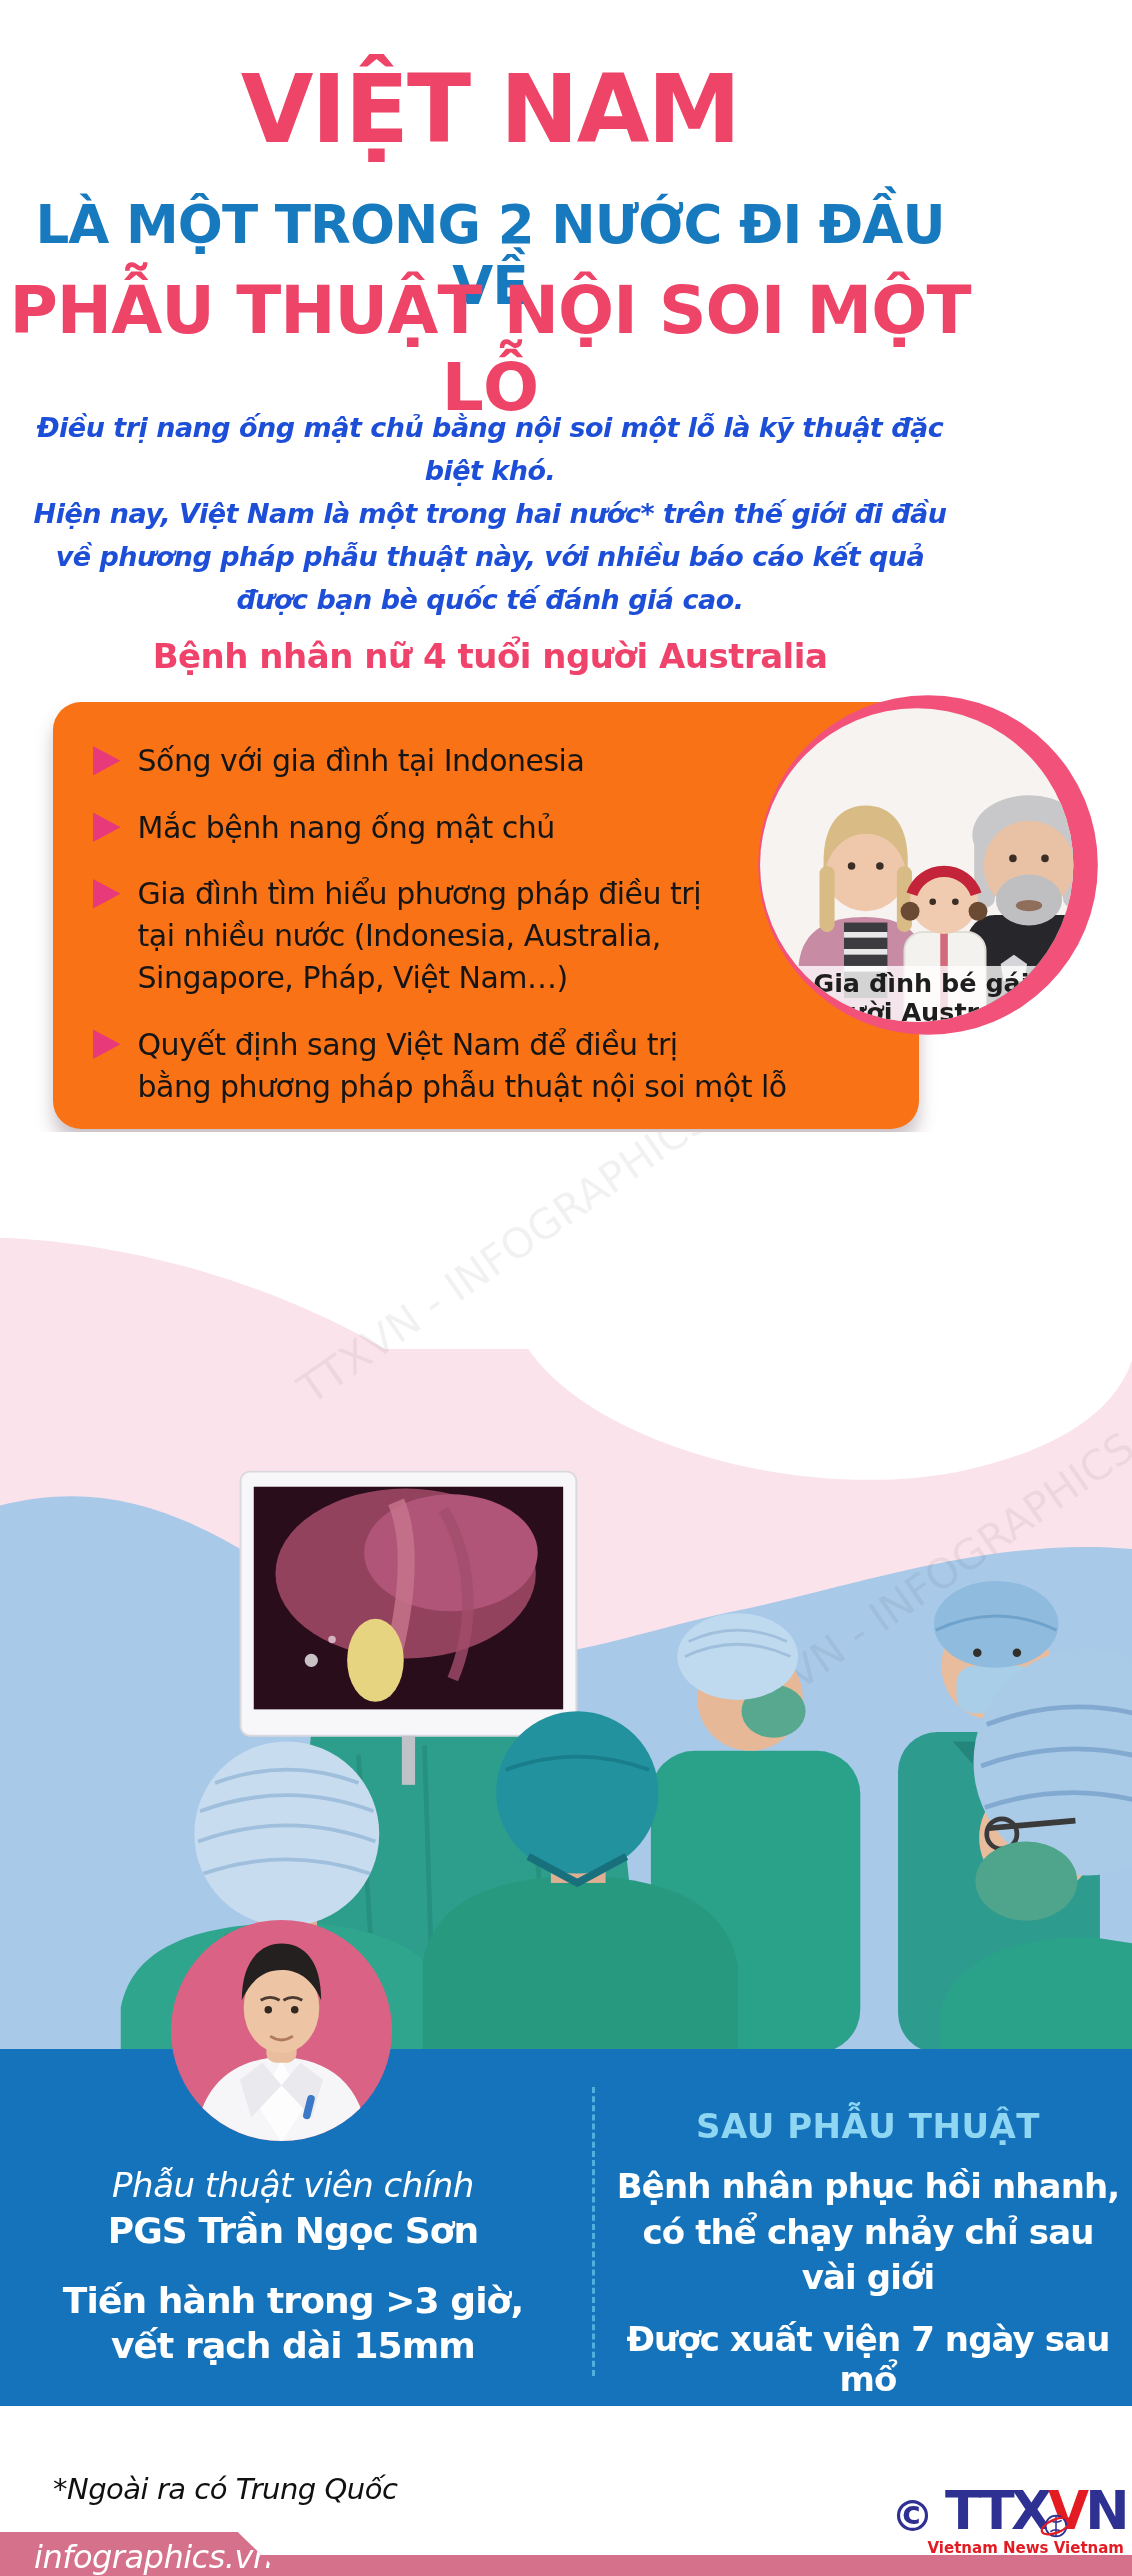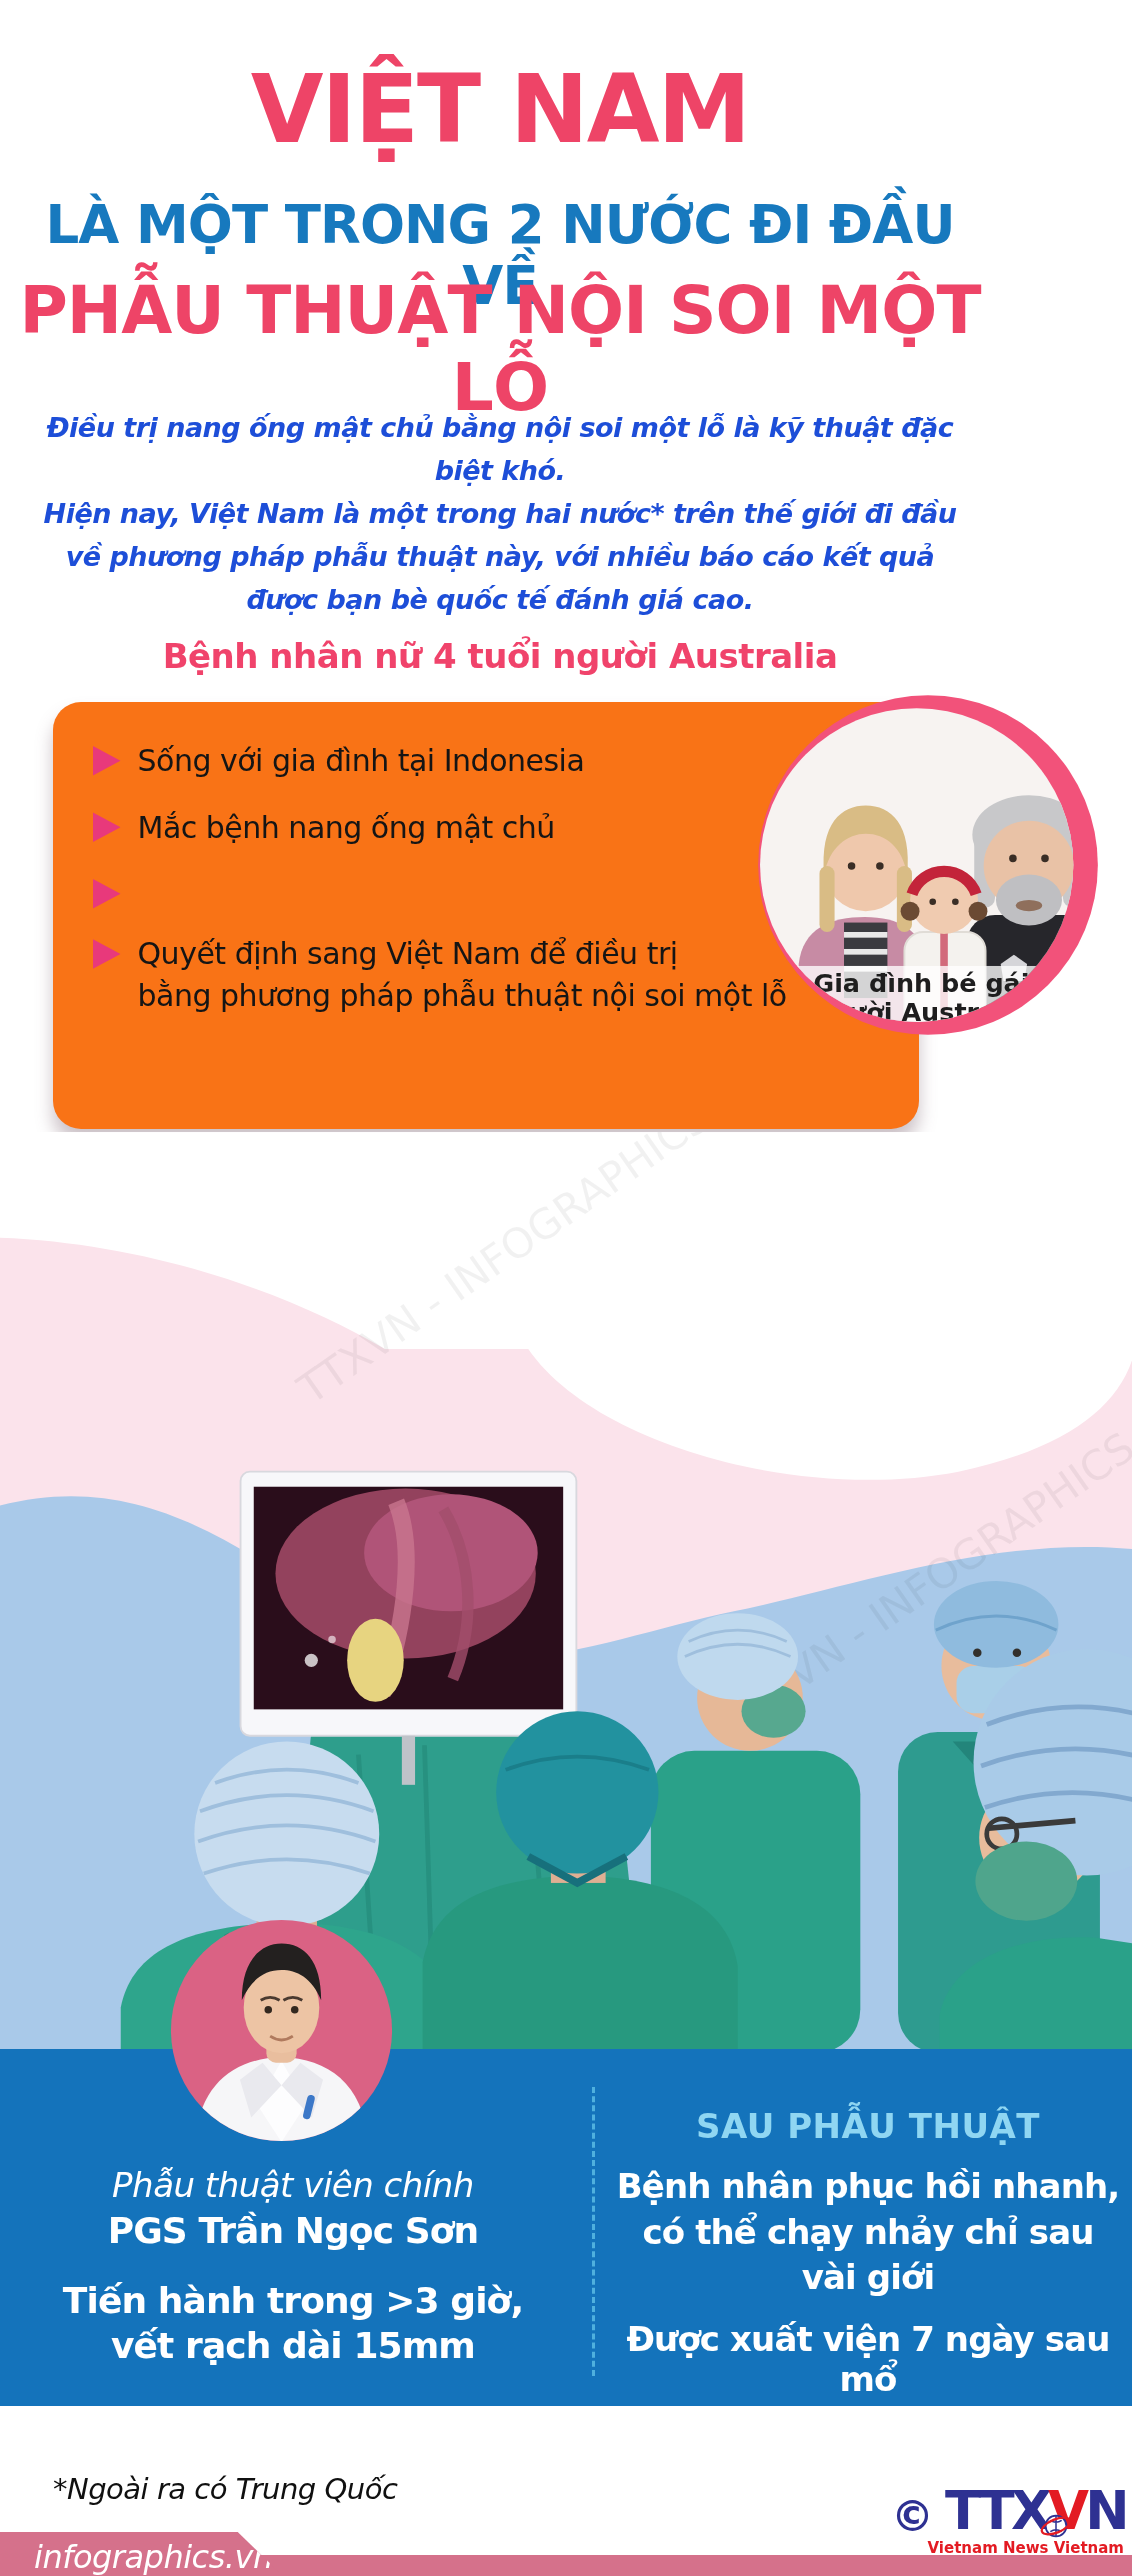--- a/index.html
+++ b/index.html
@@ -1,21 +1,21 @@
 <!DOCTYPE html>
 <html style="font-size:15px"><head>
 <meta charset="utf-8">
 <style>
   html,body{margin:0;padding:0;}
   .page{
     position:relative;width:1132px;height:2576px;overflow:hidden;background:#ffffff;
     font-family:"DejaVu Sans","Liberation Sans",sans-serif;
   }
   .abs{position:absolute;}
-  .center{text-align:center;width:968px;left:16px;}
+  .center{text-align:center;width:968px;left:6px;}
 
   
   .title1{top:55px;font-size:94px;font-weight:bold;color:#EE4467;letter-spacing:-1.9px;}
   .title2{top:194px;font-size:53px;font-weight:bold;color:#1779BE;letter-spacing:-0.9px;}
   .title3{top:272px;font-size:66px;font-weight:bold;color:#EE4467;letter-spacing:-0.9px;}
 
   
   .intro{top:406px;font-size:27px;line-height:43px;font-weight:bold;font-style:italic;color:#1d4ed8;letter-spacing:-0.5px;}
 
   
@@ -104,20 +104,25 @@
     <div class="bullet-row">
       <span class="bullet-arrow"></span>
       <div class="bullet-text">
         <div>Mắc bệnh nang ống mật chủ</div>
         <div></div>
         <div></div>
       </div>
     </div>
     <div class="bullet-row">
       <span class="bullet-arrow"></span>
+      <div class="bullet-text">
+        <div>Gia đình tìm hiểu phương pháp điều trị</div>
+        <div>tại nhiều nước (Indonesia, Australia,</div>
+        <div>Singapore, Pháp, Việt Nam…)</div>
+      </div>
     </div>
     <div class="bullet-row">
       <span class="bullet-arrow"></span>
       <div class="bullet-text">
         <div>Quyết định sang Việt Nam để điều trị</div>
         <div>bằng phương pháp phẫu thuật nội soi một lỗ</div>
         <div></div>
       </div>
     </div>
   </div>

